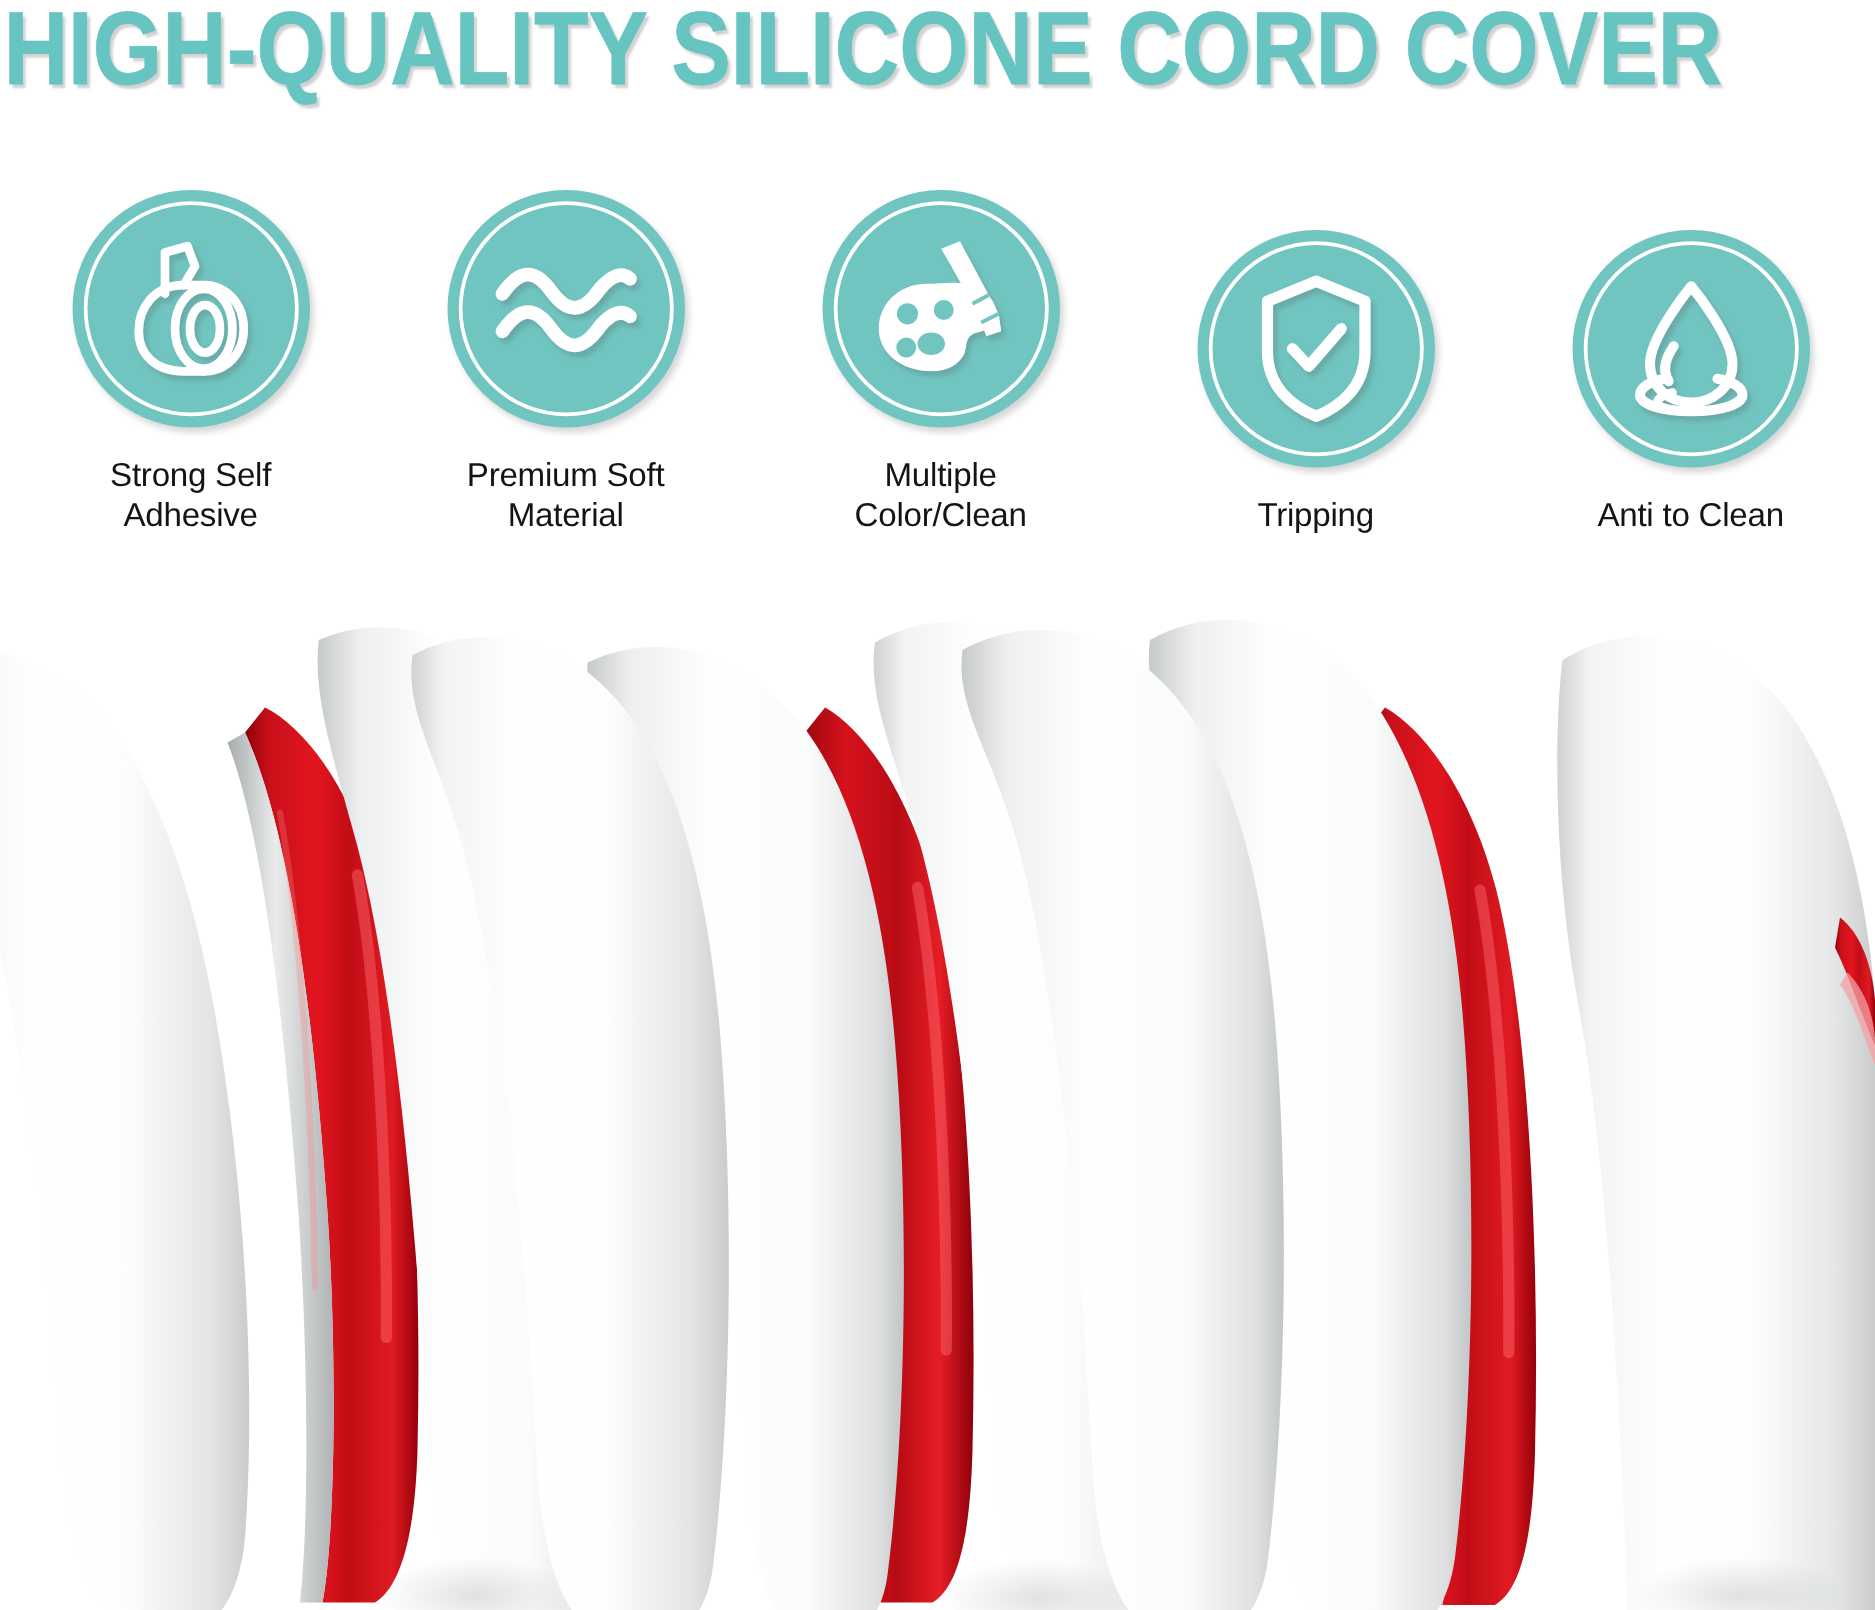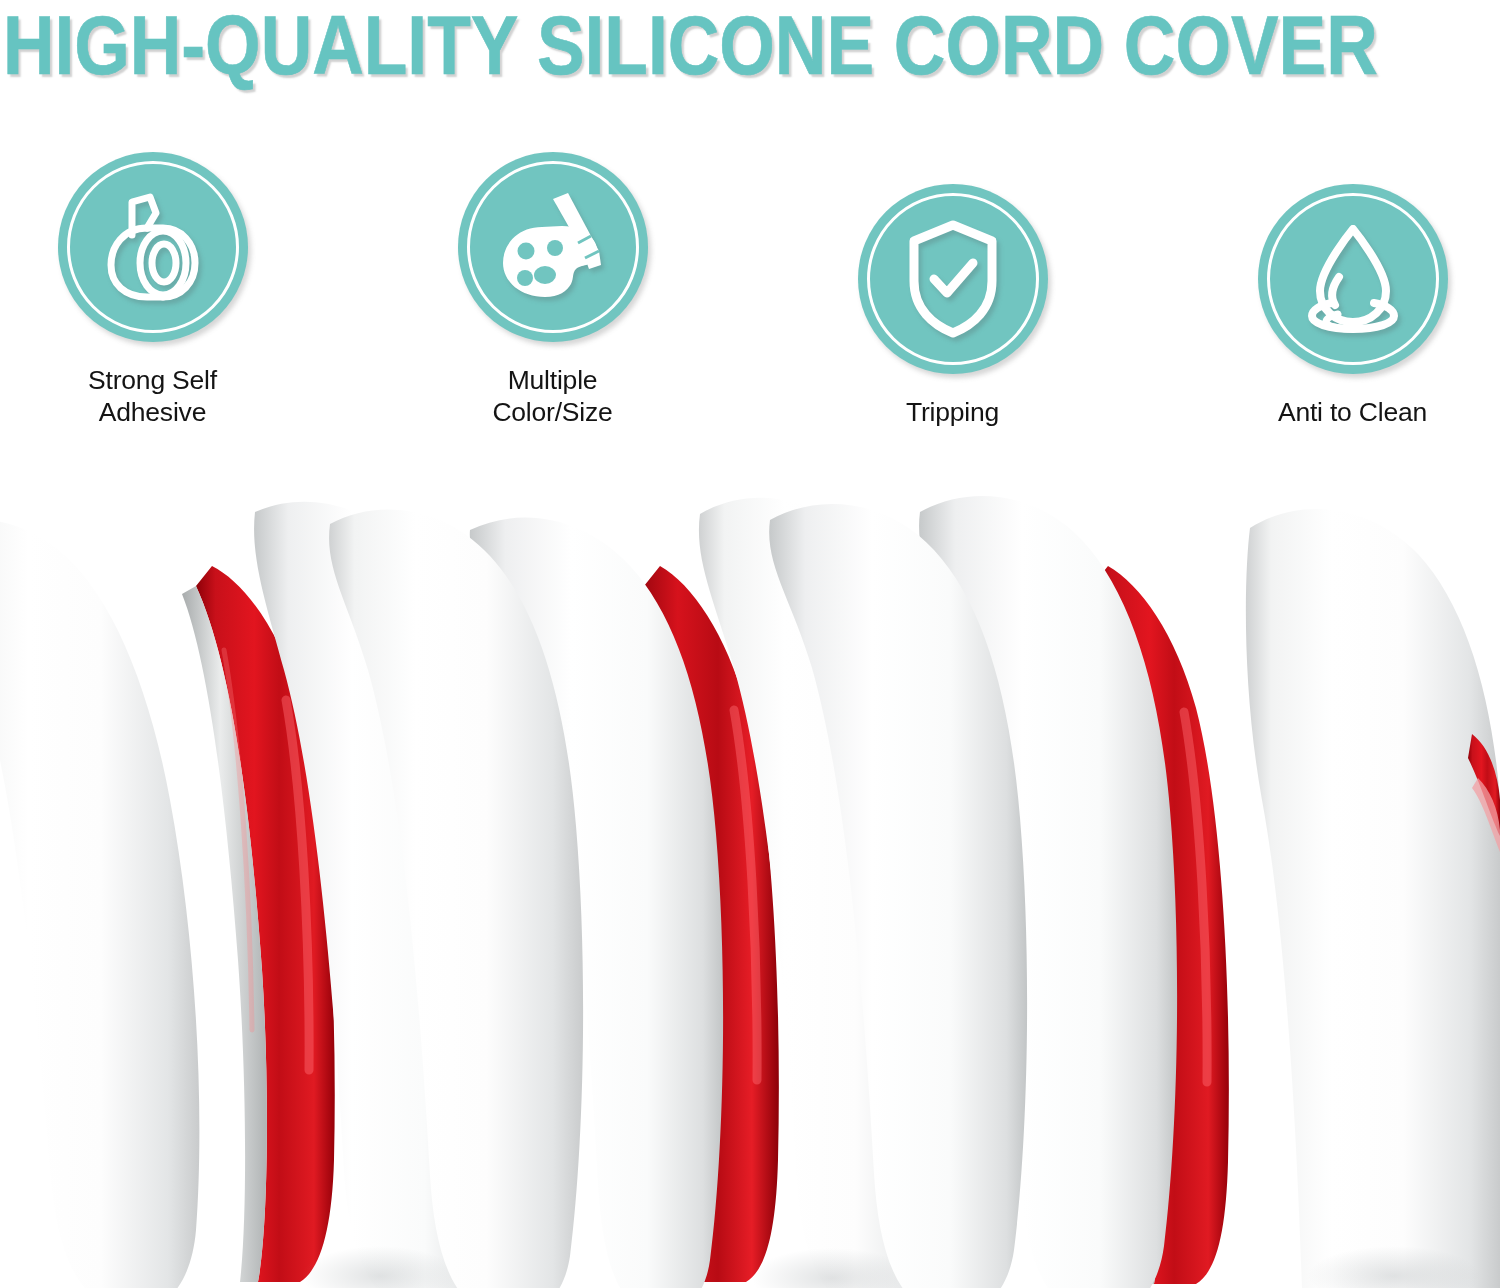--- a/index.html
+++ b/index.html
@@ -16,21 +16,21 @@
   }
 
   
   #title-bar {
     position: absolute;
     top: 0;
     left: 0;
     width: 1380px;
     height: 92px;
     display: flex;
-    align-items: center;
+    align-items: flex-start;
     justify-content: center;
   }
   #page-title {
     font-family: "Liberation Sans Narrow", "Liberation Sans", sans-serif;
     font-weight: bold;
     font-size: 83px;
     line-height: 78px;
     letter-spacing: 0px;
     color: #66c4c1;
     transform: scaleX(0.86);
@@ -130,20 +130,32 @@
           <ellipse cx="62" cy="72" rx="23" ry="32"></ellipse>
           <ellipse cx="63" cy="72" rx="12" ry="19"></ellipse>
         </svg>
       </span>
     </div>
     <div class="feature-label">Strong Self
 Adhesive</div>
   </div>
 
 
+  <div class="feature">
+    <div class="badge">
+      <span>
+        <svg width="118" height="72" viewBox="0 0 118 72" fill="none" stroke="#ffffff" stroke-width="11" stroke-linecap="round" stroke-linejoin="round">
+          <path d="M8 24 C22 4 34 4 47 22 C60 40 72 40 86 20 C96 8 104 7 110 12"></path>
+          <path d="M8 54 C22 34 34 34 47 52 C60 70 72 70 86 50 C96 38 104 37 110 42"></path>
+        </svg>
+      </span>
+    </div>
+    <div class="feature-label">Premium Soft
+Material</div>
+  </div>
 
   <div class="feature">
     <div class="badge">
       <span>
         <svg width="116" height="116" viewBox="0 0 116 116">
 
           <path d="M47 38 C23 38 8 55 8 74 C8 93 26 108 50 108
                    C64 108 72 102 76 95 C79 89 77 84 81 80
                    C86 75 97 78 101 68 C106 56 95 41 77 38
                    C67 36 56 38 47 38 Z" fill="#ffffff"></path>
@@ -159,21 +171,21 @@
           <path d="M83 54 L96 47 L104 62 L90 69 Z" fill="#ffffff"></path>
 
           <path d="M90 69 L104 62 L106 76 L94 80 Z" fill="#ffffff"></path>
 
           <path d="M83 54 L96 47" stroke="#71c5c0" stroke-width="3" fill="none"></path>
           <path d="M90 69 L104 62" stroke="#71c5c0" stroke-width="3" fill="none"></path>
         </svg>
       </span>
     </div>
     <div class="feature-label">Multiple
-Color/Size</div>
+Color/Clean</div>
   </div>
 
   <div class="feature">
     <div class="badge">
       <span>
         <svg width="104" height="120" viewBox="0 0 104 120" fill="none" stroke="#ffffff" stroke-width="9" stroke-linecap="round" stroke-linejoin="round">
           <path d="M52 6 L13 22 L13 62 C13 90 32 106 52 114
                    C72 106 91 90 91 62 L91 22 Z"></path>
           <path d="M33 60 L46 74 L72 44"></path>
         </svg>

